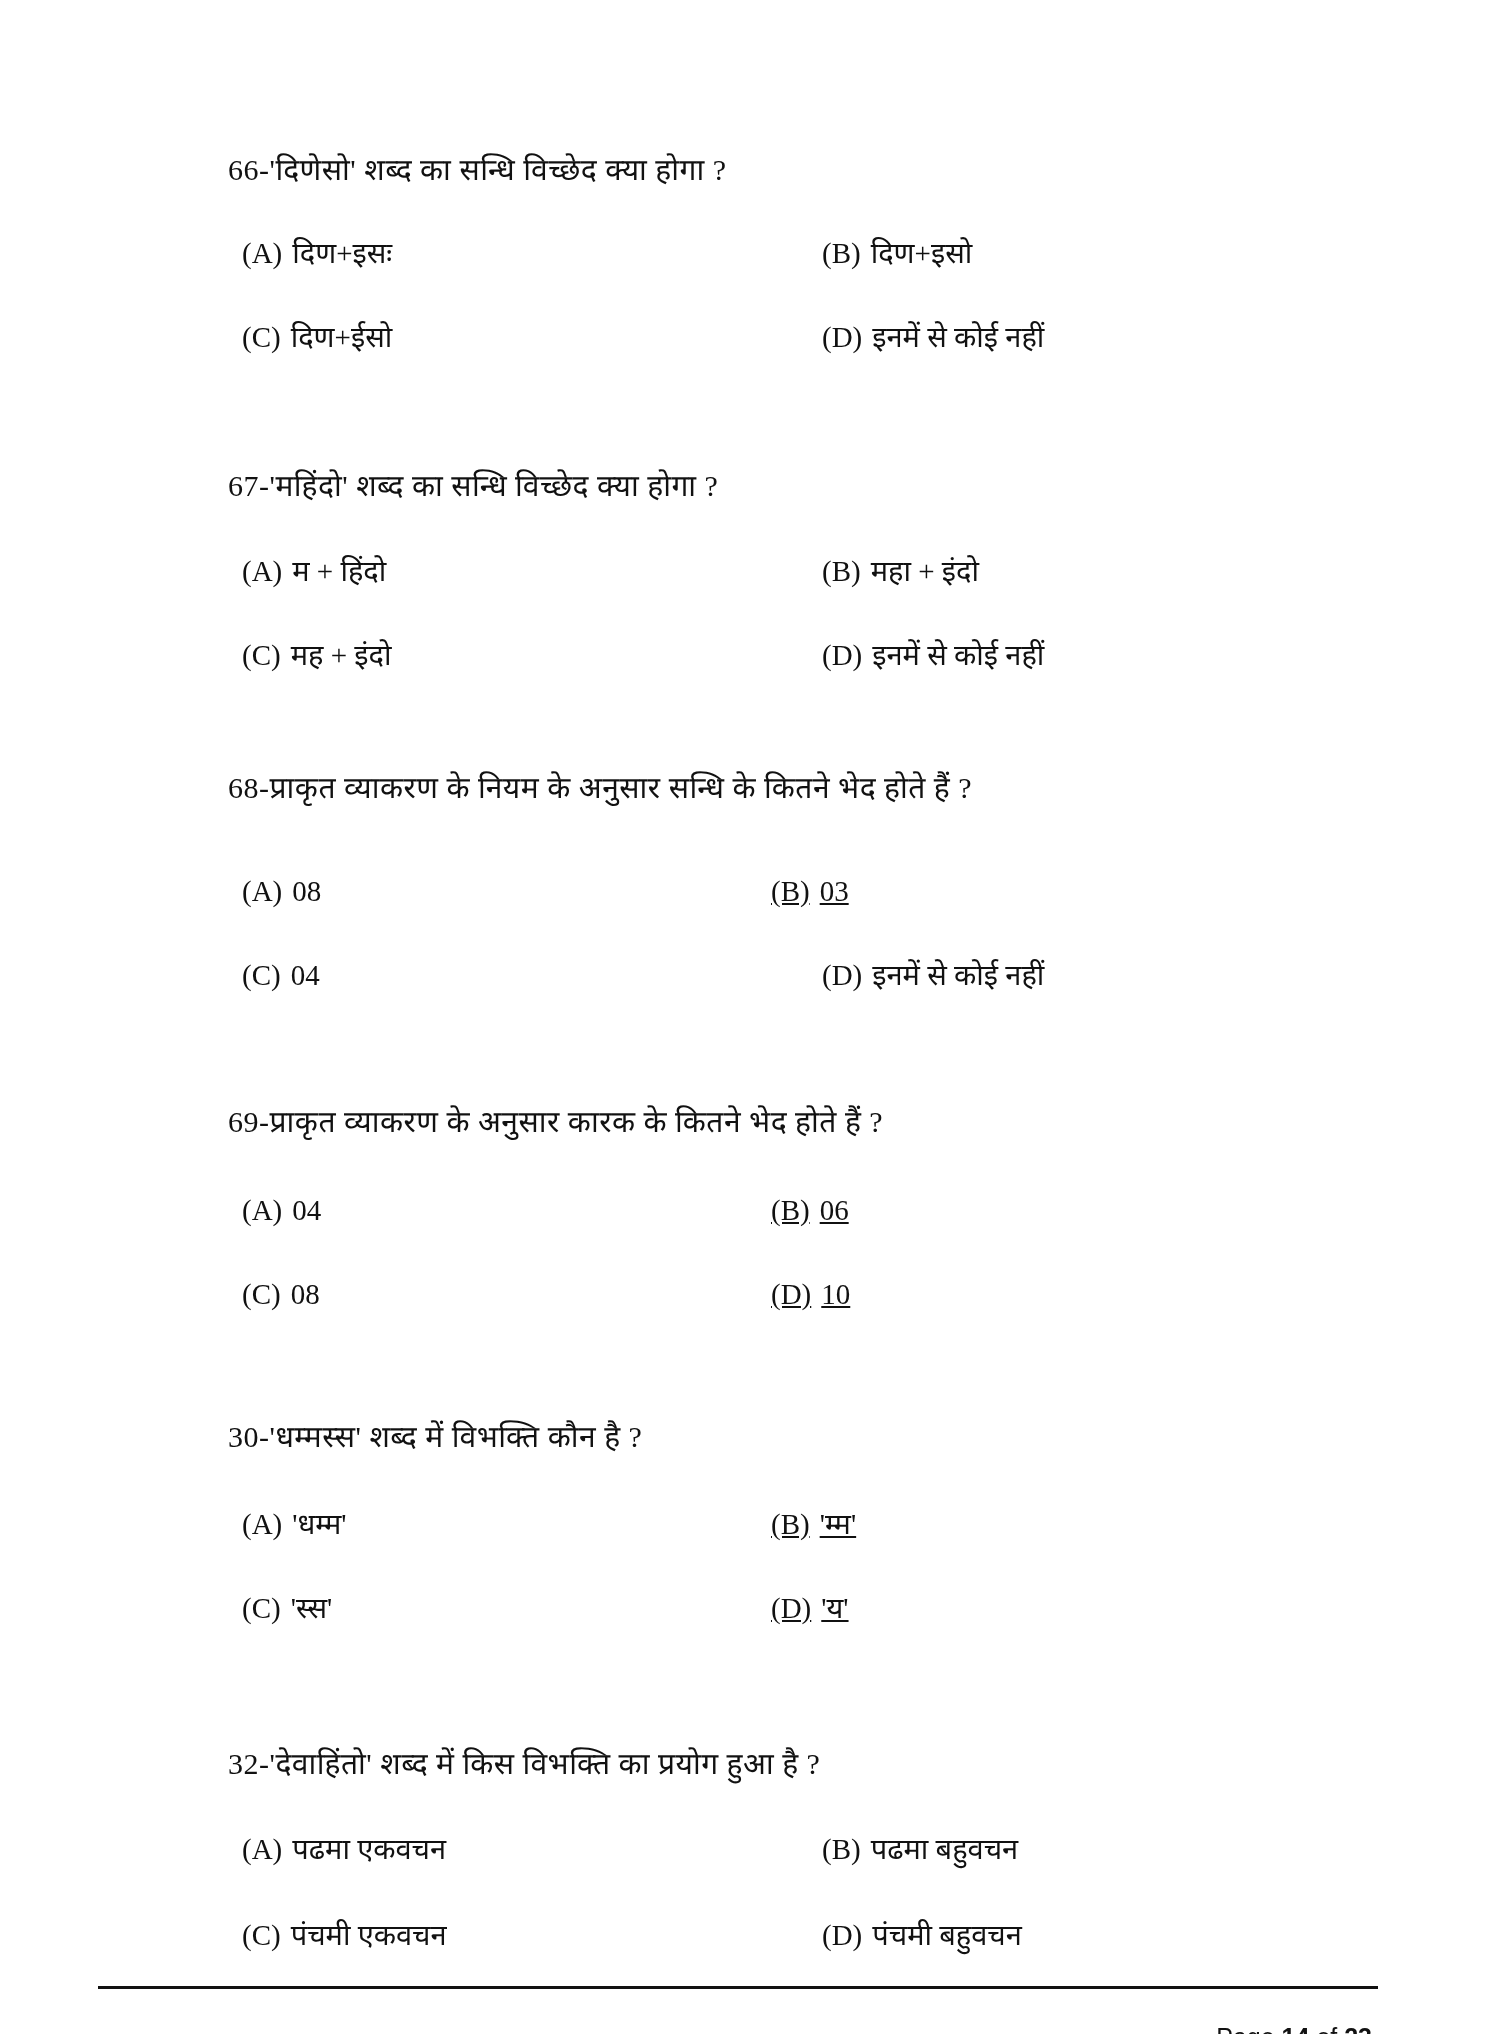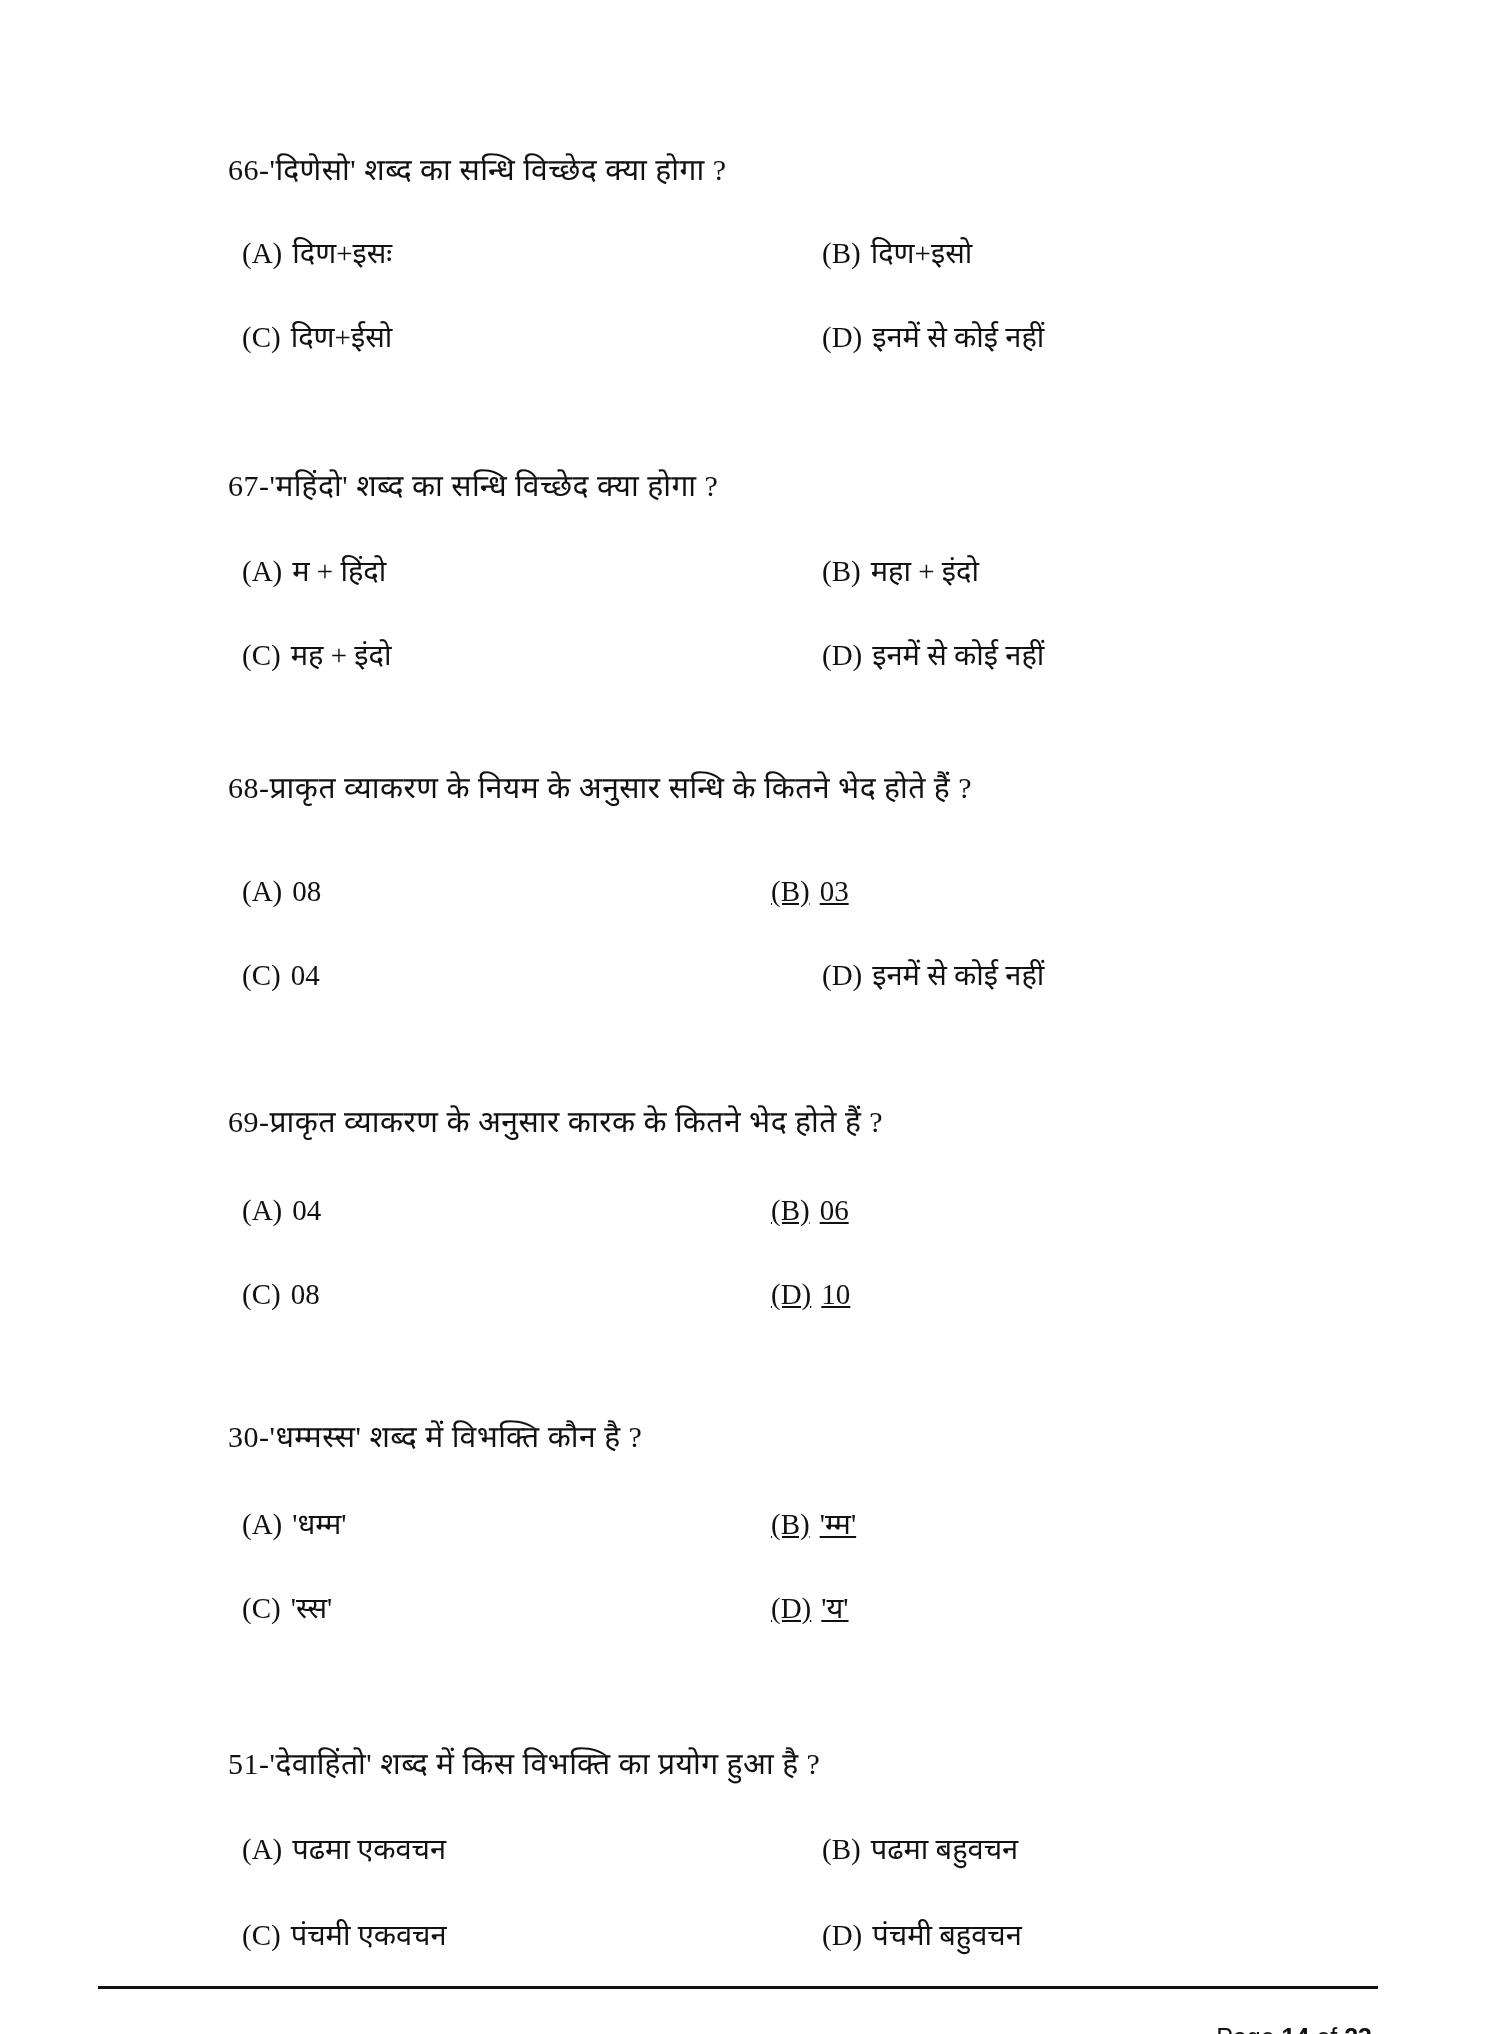--- a/index.html
+++ b/index.html
@@ -54,21 +54,21 @@
 
 <div class="q" style="top:1417px">
   <span>30-</span><span>'धम्मस्स' शब्द में विभक्ति कौन है ?</span>
 </div>
 <div class="opt colA" style="top:1504px"><span class="lbl">(A)</span><span>'धम्म'</span></div>
 <div class="opt colBn" style="top:1504px"><span class="lbl">(B)</span><span>'म्म'</span></div>
 <div class="opt colA" style="top:1588px"><span class="lbl">(C)</span><span>'स्स'</span></div>
 <div class="opt colBn" style="top:1588px"><span class="lbl">(D)</span><span>'य'</span></div>
 
 <div class="q" style="top:1744px">
-  <span>51-</span><span>'देवाहिंतो' शब्द में किस विभक्ति का प्रयोग हुआ है ?</span>
+  <span>32-</span><span>'देवाहिंतो' शब्द में किस विभक्ति का प्रयोग हुआ है ?</span>
 </div>
 <div class="opt colA" style="top:1829px"><span class="lbl">(A)</span><span>पढमा एकवचन</span></div>
 <div class="opt colB" style="top:1829px"><span class="lbl">(B)</span><span>पढमा बहुवचन</span></div>
 <div class="opt colA" style="top:1915px"><span class="lbl">(C)</span><span>पंचमी एकवचन</span></div>
 <div class="opt colB" style="top:1915px"><span class="lbl">(D)</span><span>पंचमी बहुवचन</span></div>
 
 <div class="rule"></div>
 <div class="footer">
   <span>Page</span>
   <b>14</b>

